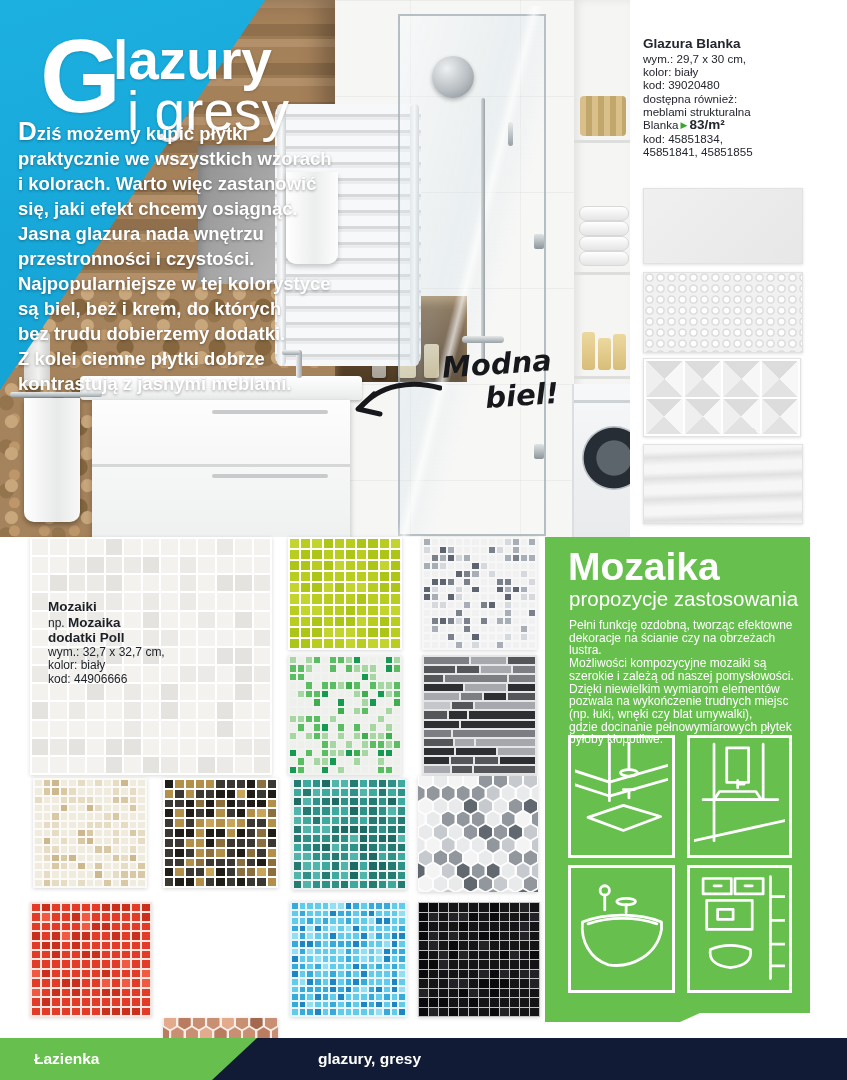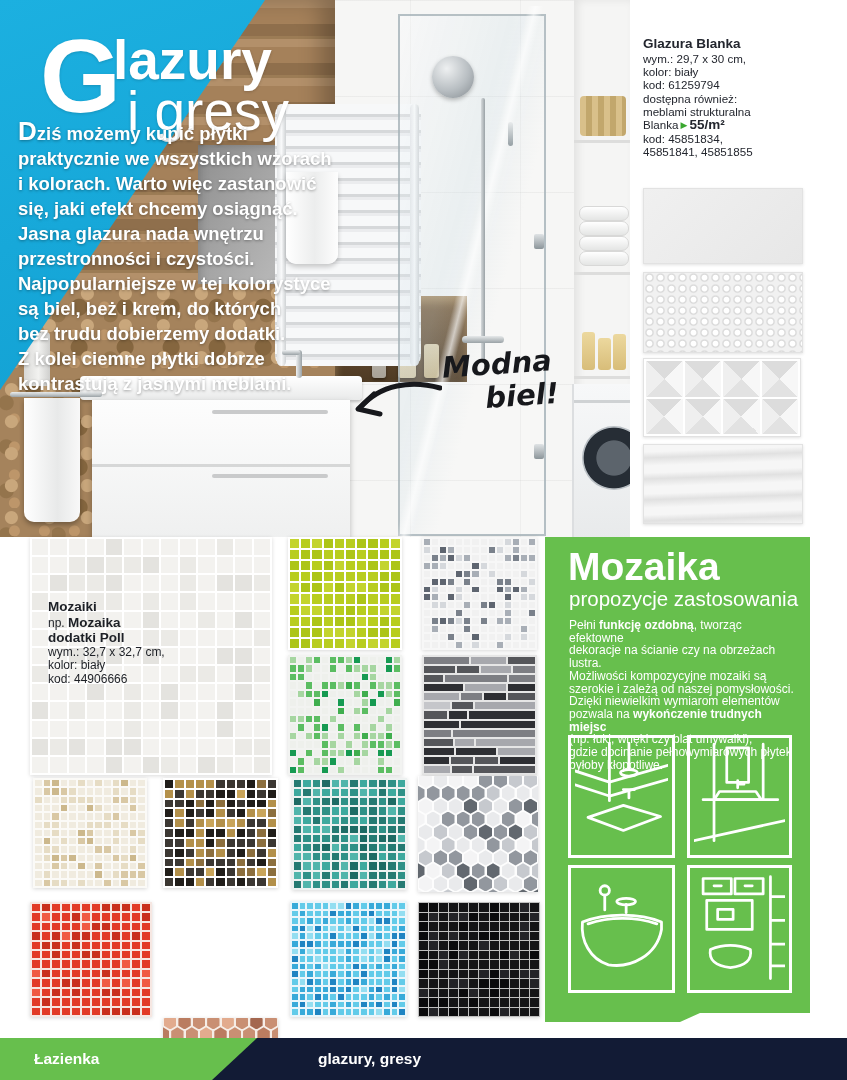--- a/index.html
+++ b/index.html
@@ -129,21 +129,21 @@
     background-image:linear-gradient(152deg,rgba(255,255,255,.3),rgba(255,255,255,0) 45%,rgba(0,0,0,.14))}
   .mos-strips{display:flex;flex-direction:column;gap:2px;padding:2px;box-sizing:border-box}
   .srow{display:flex;gap:2px;flex:1}
   .srow i{display:block;background-image:linear-gradient(180deg,rgba(255,255,255,.4),rgba(255,255,255,.04) 55%,rgba(0,0,0,.18))}
   
   .green-panel{position:absolute;left:545px;top:537px;width:265px;height:485px;background:#67bf4d;color:#fff;
     clip-path:polygon(0 0,100% 0,100% 476px,155px 476px,135px 485px,0 485px)}
   .gp-title{position:absolute;left:23px;top:8px;font-size:39px;font-weight:800;letter-spacing:0}
   .gp-sub{position:absolute;left:24px;top:50px;font-size:20.5px;font-weight:400}
   .gp-body{position:absolute;left:24px;top:82px;width:228px;font-size:12px;line-height:12.7px;white-space:pre-line}
-  .gp-body b{font-weight:700}
+  .gp-body b{font-weight:400}
   .gp-grid{position:absolute;left:23px;top:198px;display:grid;grid-template-columns:107px 105px;
     grid-template-rows:123px 128px;column-gap:12px;row-gap:7px}
   .gp-cell{border:3px solid #fff;box-sizing:border-box;padding:4px}
   .gp-cell svg{width:100%;height:100%}
   
   .footer{position:absolute;left:0;top:1038px;width:847px;height:42px;background:#121b35}
   .footer-green{position:absolute;left:0;top:0;width:260px;height:42px;background:#67bf4d;
     clip-path:polygon(0 0,257px 0,212px 100%,0 100%)}
   .footer-cat{position:absolute;left:34px;top:12px;font-size:15.5px;font-weight:700;color:#fff}
   .footer-sub{position:absolute;left:318px;top:12px;font-size:15.5px;font-weight:700;color:#fff}
@@ -226,25 +226,25 @@
 bez trudu dobierzemy dodatki.
 Z kolei ciemne płytki dobrze
 kontrastują z jasnymi meblami.</span></div>
   </div>
 
   <div class="offer-top">
     <div class="offer-details">
       <div class="pname">Glazura Blanka</div>
       <div>wym.: 29,7 x 30 cm,</div>
       <div>kolor: biały</div>
-      <div>kod: 61259794</div>
+      <div>kod: 39020480</div>
       <div>dostępna również:</div>
       <div>meblami strukturalna</div>
       <div>
-        <span>Blanka</span><span class="arrow-green">▶</span><span class="also-price">55/m²</span>
+        <span>Blanka</span><span class="arrow-green">▶</span><span class="also-price">83/m²</span>
       </div>
       <div>kod: 45851834,</div>
       <div>45851841, 45851855</div>
     </div>
   </div>
 
   <div class="tile-sample ts1"></div>
   <div class="tile-sample ts2"></div>
   <div class="tile-sample ts3">
     <i></i>

